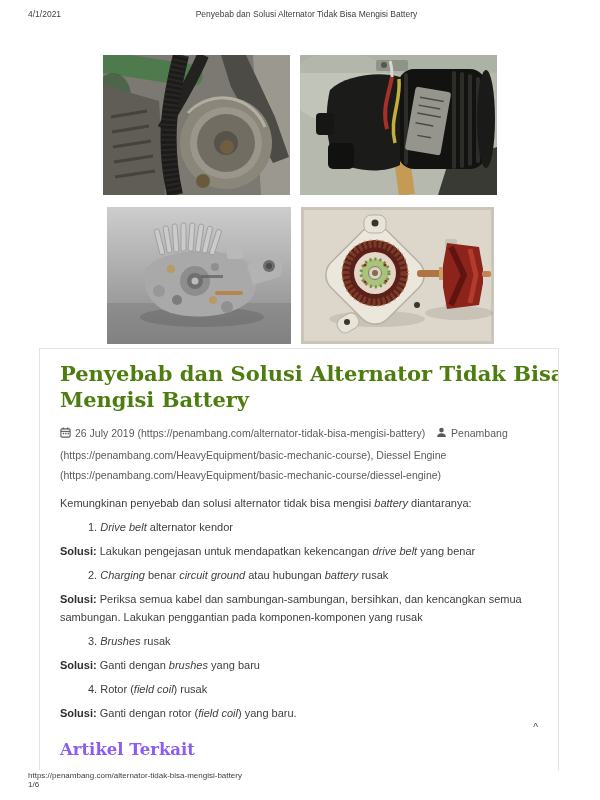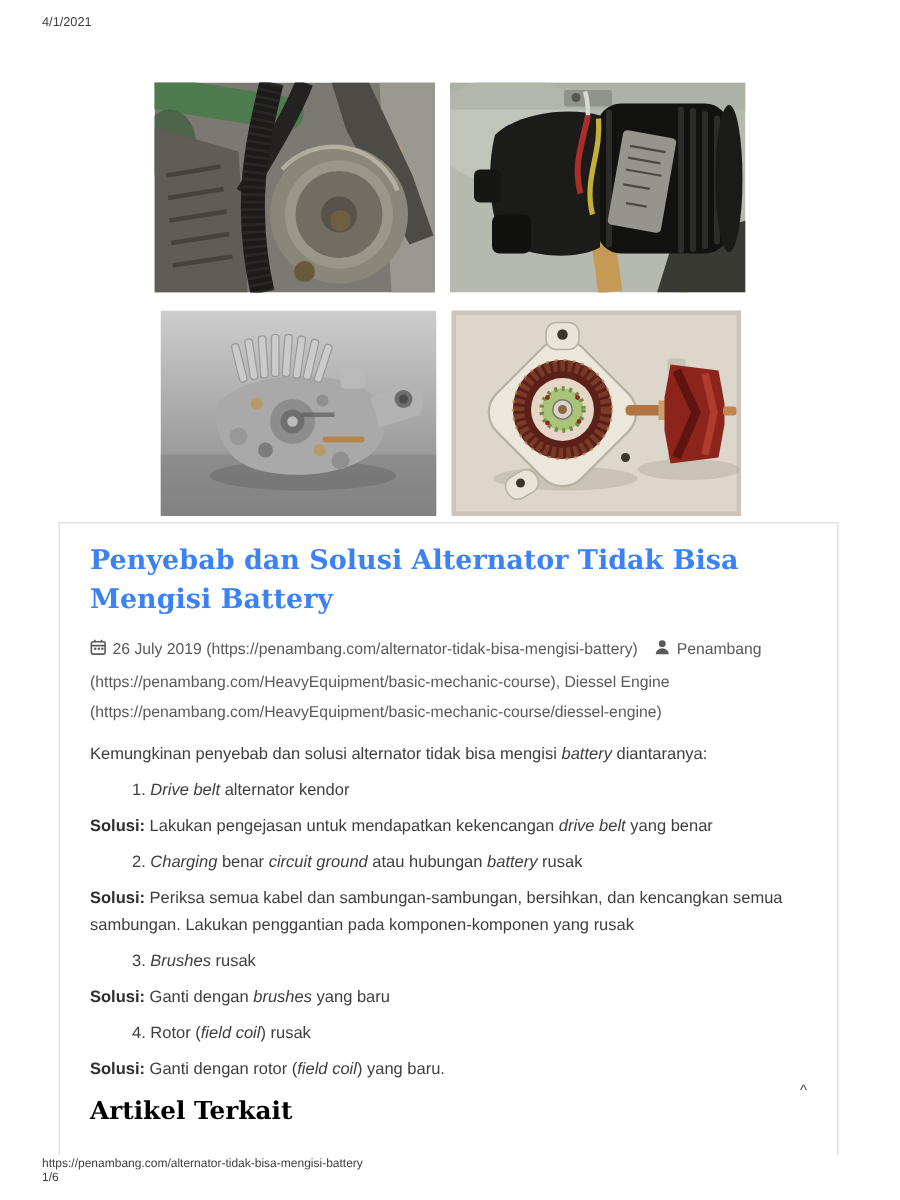--- a/index.html
+++ b/index.html
@@ -23,49 +23,50 @@
   .photo svg{display:block;}
 
   
   .card{
     position:absolute;top:348px;left:39px;width:520px;height:422px;
     background:#ffffff;border:1px solid #e2e2e2;border-bottom:none;
     box-sizing:border-box;padding:12px 20px 0 20px;overflow:hidden;
   }
   .article-title{
     margin:0 4px 10px 0;font-family:"DejaVu Serif",serif;font-weight:700;
-    font-size:18px;line-height:26px;color:#3b82f6;
+    font-size:21px;line-height:26px;color:#4d7c0f;
   }
   .title-line{display:block;white-space:nowrap;}
 
   .meta{font-size:10.5px;line-height:20.5px;color:#5a5a5a;margin:0 0 8px 0;}
   .meta-line{white-space:nowrap;}
   .meta-icon{display:inline-block;vertical-align:-1px;margin-right:4px;}
   .meta-icon.gap{margin-left:8px;}
   .meta-link{color:#5a5a5a;text-decoration:none;}
 
   .body-text{font-size:11px;line-height:18px;color:#3e3e3e;}
   .body-text p{margin:0 0 6px 0;}
   .body-text p.li{padding-left:28px;}
   .b{font-weight:bold;color:#2e2e2e;}
   .i{font-style:italic;}
 
   .related-heading{
-    margin:8px 0 0 0;font-family:"DejaVu Serif",serif;font-weight:700;
-    font-size:16.5px;line-height:21px;color:#000000;
+    margin:17px 0 0 0;font-family:"DejaVu Serif",serif;font-weight:700;
+    font-size:16.5px;line-height:21px;color:#8b5cf6;
   }
   .back-top{position:absolute;right:20px;top:374px;font-size:10px;line-height:10px;color:#4a4a4a;cursor:pointer;}
 </style>
 </head>
 <body>
 
 <div class="page">
 
   <div class="print-header">
     <span class="print-date">4/1/2021</span>
+    <span class="print-doc-title">Penyebab dan Solusi Alternator Tidak Bisa Mengisi Battery</span>
   </div>
 
   <div class="collage">
     <div class="collage-row">
 
       <figure class="photo">
         <svg width="187" height="140" viewBox="0 0 187 140">
           <rect width="187" height="140" fill="#7b7972"></rect>
           <polygon points="150,0 187,0 187,140 158,140" fill="#9b998f"></polygon>
           <polygon points="126,50 165,42 172,96 138,112" fill="#b0a17c"></polygon>

